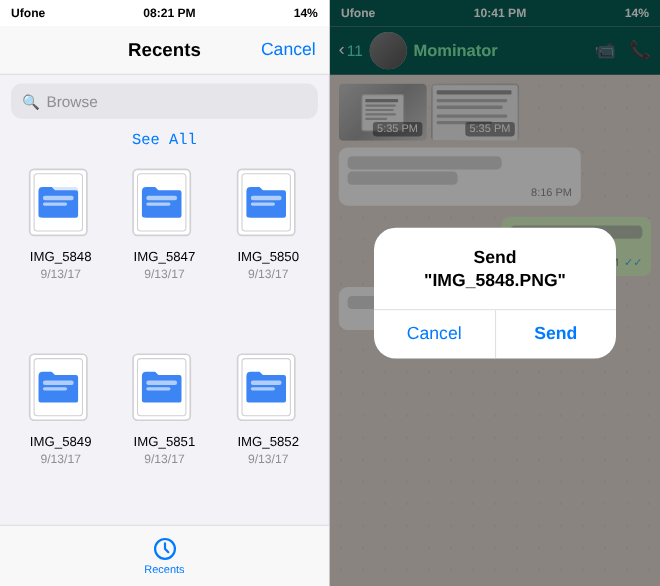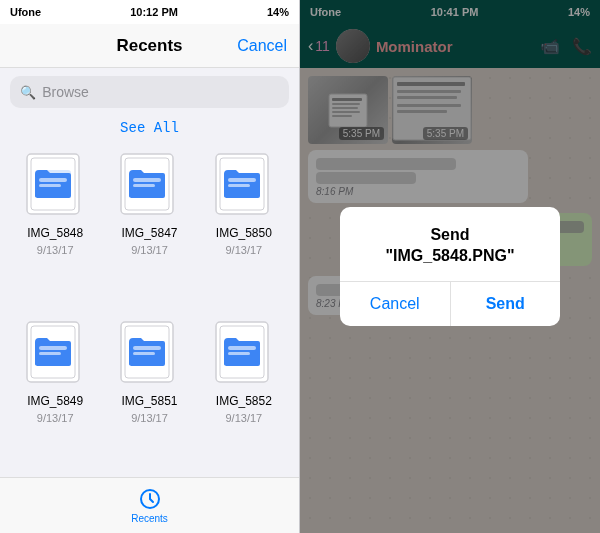--- a/index.html
+++ b/index.html
@@ -213,21 +213,21 @@
 
     .wa-avatar-img {
       width: 100%;
       height: 100%;
       background: linear-gradient(135deg, #8a8a8a 0%, #555 100%);
       border-radius: 50%;
     }
 
     .wa-contact-name {
       flex: 1;
-      color: #fca5a5;
+      color: #86efac;
       font-size: 15px;
       font-weight: 600;
     }
 
     .wa-nav-icons {
       display: flex;
       gap: 12px;
       align-items: center;
     }
 
@@ -256,21 +256,21 @@
       position: relative;
       z-index: 1;
       padding: 8px;
       display: flex;
       flex-direction: column;
       gap: 4px;
     }
 
     .msg-img-thumb {
       width: 80px;
-      height: 68px;
+      height: 52px;
       border-radius: 4px;
       overflow: hidden;
       background: #ef4444;
       position: relative;
     }
 
     .msg-time {
       font-size: 10px;
       color: white;
       position: absolute;
@@ -297,22 +297,22 @@
       padding: 6px 8px;
       max-width: 220px;
       align-self: flex-end;
       position: relative;
       margin-bottom: 2px;
     }
 
     .bubble-time {
       font-size: 10px;
       color: #8e8e93;
+      text-align: right;
       margin-top: 2px;
-      font-style: italic;
     }
 
     .blurred-text {
       height: 12px;
       background: #ccc;
       border-radius: 4px;
       margin: 2px 0;
       opacity: 0.7;
     }
 
@@ -322,21 +322,21 @@
       top: 0; left: 0; right: 0; bottom: 0;
       background: rgba(0,0,0,0.4);
       z-index: 100;
       display: flex;
       align-items: center;
       justify-content: center;
     }
 
     .modal-dialog {
       background: white;
-      border-radius: 10px;
+      border-radius: 20px;
       width: 220px;
       overflow: hidden;
     }
 
     .modal-body {
       padding: 18px 20px 14px;
       text-align: center;
     }
 
     .modal-title {
@@ -392,21 +392,21 @@
       z-index: 0;
     }
   </style>
 </head>
 <body>
 
 <div class="left-panel">
 
   <div class="status-bar-left" style="background:white;">
     <span>Ufone</span>
-    <span>10:12 PM</span>
+    <span>08:21 PM</span>
     <span>14%</span>
   </div>
 
   <div class="nav-bar">
     <span class="nav-title">Recents</span>
     <span class="nav-cancel">Cancel</span>
   </div>
 
   <div class="search-bar">
     <span class="search-icon-left">🔍</span>
@@ -523,21 +523,21 @@
 
   <div class="status-bar-right">
     <span>Ufone</span>
     <span>10:41 PM</span>
     <span>14%</span>
   </div>
 
   <div class="wa-nav-bar">
     <div class="wa-back-btn">
       <span style="font-size:16px; color:white;">‹</span>
-      <span style="color:#f9a8d4; font-size:14px;">11</span>
+      <span style="color:#5eead4; font-size:14px;">11</span>
     </div>
     <div class="wa-avatar">
       <div class="wa-avatar-img"></div>
     </div>
     <span class="wa-contact-name">Mominator</span>
     <div class="wa-nav-icons">
       <span class="wa-icon">📹</span>
       <span class="wa-icon">📞</span>
     </div>
   </div>

